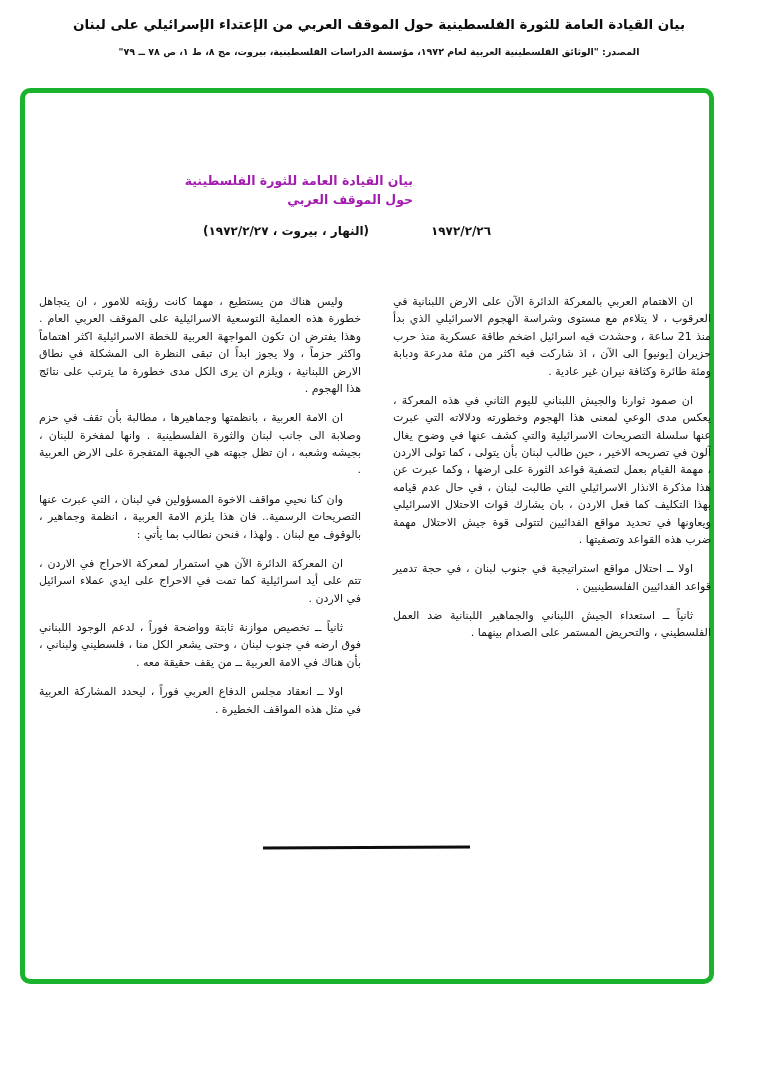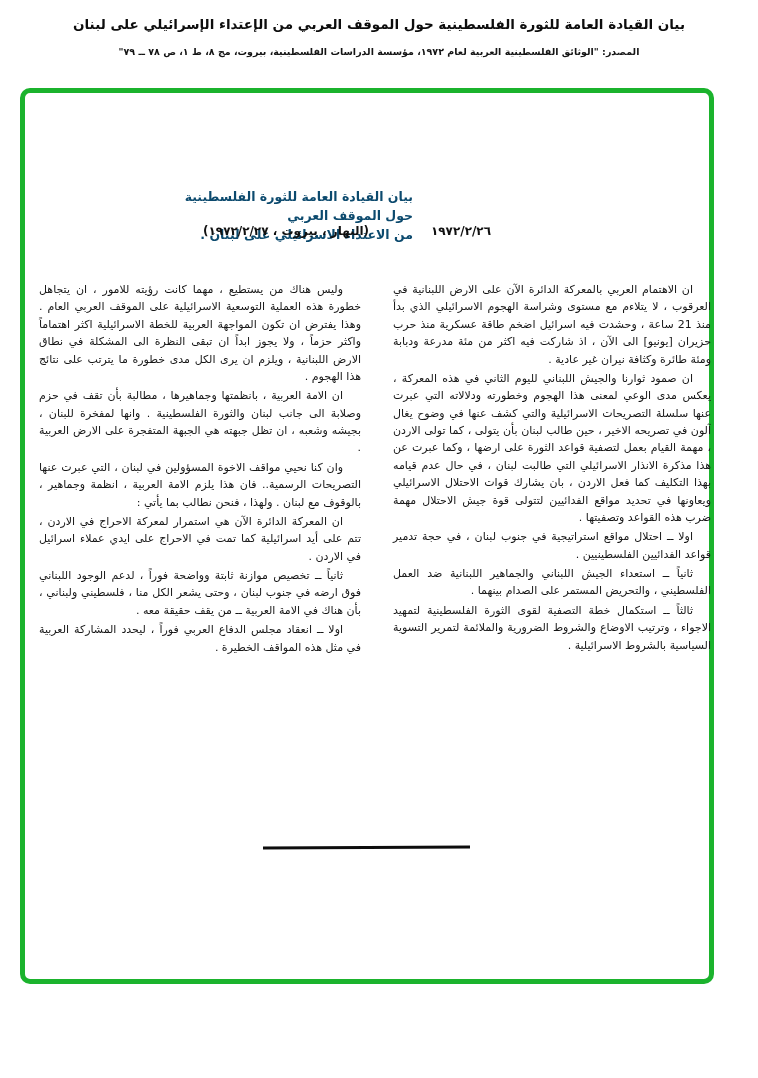--- a/index.html
+++ b/index.html
@@ -58,22 +58,21 @@
   .doc-title {
     position: absolute;
     top: 78px;
     left: 150px;
     width: 238px;
     direction: rtl;
     text-align: right;
     font-weight: bold;
     font-size: 12.5px;
     line-height: 19px;
-    color: #0c4a6e;
-    margin-top: 16px;
+    color: #a21caf;
   }
   .date-row {
     position: absolute;
     top: 131px;
     left: 178px;
     width: 288px;
     direction: rtl;
     display: flex;
     justify-content: space-between;
     align-items: baseline;
@@ -94,21 +93,21 @@
   }
   .col {
     font-size: 11px;
     line-height: 1.58;
     text-align: justify;
     color: #161616;
   }
   .col-first { width: 318px; }
   .col-second { width: 322px; }
   .col p {
-    margin: 0 0 2px 0;
+    margin: 12px 0 2px 0;
     text-indent: 18px;
   }
   .divider {
     position: absolute;
     top: 753px;
     left: 238px;
     width: 207px;
     height: 2.5px;
     background: #0d0d0d;
     transform: rotate(-0.3deg);
@@ -120,36 +119,34 @@
 <div class="page">
 
   <div class="top-title">بيان القيادة العامة للثورة الفلسطينية حول الموقف العربي من الإعتداء الإسرائيلي على لبنان</div>
 
   <div class="top-source">المصدر: "الوثائق الفلسطينية العربية لعام ١٩٧٢، مؤسسة الدراسات الفلسطينية، بيروت، مج ٨، ط ١، ص ٧٨ ــ ٧٩"</div>
 
   <div class="green-box">
 
     <div class="doc-title">
       <div>بيان القيادة العامة للثورة الفلسطينية حول الموقف العربي</div>
-      <div>من الاعتداء الاسرائيلي على لبنان .</div>
     </div>
 
     <div class="date-row">
       <span>١٩٧٢/٢/٢٦</span>
       <span>(النهار ، بيروت ، ١٩٧٢/٢/٢٧)</span>
     </div>
 
     <div class="columns">
 
       <div class="col col-first">
         <p>ان الاهتمام العربي بالمعركة الدائرة الآن على الارض اللبنانية في العرقوب ، لا يتلاءم مع مستوى وشراسة الهجوم الاسرائيلي الذي بدأ منذ 21 ساعة ، وحشدت فيه اسرائيل اضخم طاقة عسكرية منذ حرب حزيران [يونيو] الى الآن ، اذ شاركت فيه اكثر من مئة مدرعة ودبابة ومئة طائرة وكثافة نيران غير عادية .</p>
         <p>ان صمود ثوارنا والجيش اللبناني لليوم الثاني في هذه المعركة ، يعكس مدى الوعي لمعنى هذا الهجوم وخطورته ودلالاته التي عبرت عنها سلسلة التصريحات الاسرائيلية والتي كشف عنها في وضوح يغال آلون في تصريحه الاخير ، حين طالب لبنان بأن يتولى ، كما تولى الاردن ، مهمة القيام بعمل لتصفية قواعد الثورة على ارضها ، وكما عبرت عن هذا مذكرة الانذار الاسرائيلي التي طالبت لبنان ، في حال عدم قيامه بهذا التكليف كما فعل الاردن ، بان يشارك قوات الاحتلال الاسرائيلي ويعاونها في تحديد مواقع الفدائيين لتتولى قوة جيش الاحتلال مهمة ضرب هذه القواعد وتصفيتها .</p>
         <p>اولا ــ احتلال مواقع استراتيجية في جنوب لبنان ، في حجة تدمير قواعد الفدائيين الفلسطينيين .</p>
         <p>ثانياً ــ استعداء الجيش اللبناني والجماهير اللبنانية ضد العمل الفلسطيني ، والتحريض المستمر على الصدام بينهما .</p>
-        <p>ثالثاً ــ استكمال خطة التصفية لقوى الثورة الفلسطينية لتمهيد الاجواء ، وترتيب الاوضاع والشروط الضرورية والملائمة لتمرير التسوية السياسية بالشروط الاسرائيلية .</p>
       </div>
 
       <div class="col col-second">
         <p>وليس هناك من يستطيع ، مهما كانت رؤيته للامور ، ان يتجاهل خطورة هذه العملية التوسعية الاسرائيلية على الموقف العربي العام . وهذا يفترض ان تكون المواجهة العربية للخطة الاسرائيلية اكثر اهتماماً واكثر حزماً ، ولا يجوز ابداً ان تبقى النظرة الى المشكلة في نطاق الارض اللبنانية ، ويلزم ان يرى الكل مدى خطورة ما يترتب على نتائج هذا الهجوم .</p>
         <p>ان الامة العربية ، بانظمتها وجماهيرها ، مطالبة بأن تقف في حزم وصلابة الى جانب لبنان والثورة الفلسطينية . وانها لمفخرة للبنان ، بجيشه وشعبه ، ان تظل جبهته هي الجبهة المتفجرة على الارض العربية .</p>
         <p>وان كنا نحيي مواقف الاخوة المسؤولين في لبنان ، التي عبرت عنها التصريحات الرسمية.. فان هذا يلزم الامة العربية ، انظمة وجماهير ، بالوقوف مع لبنان . ولهذا ، فنحن نطالب بما يأتي :</p>
         <p>ان المعركة الدائرة الآن هي استمرار لمعركة الاحراج في الاردن ، تتم على أيد اسرائيلية كما تمت في الاحراج على ايدي عملاء اسرائيل في الاردن .</p>
         <p>ثانياً ــ تخصيص موازنة ثابتة وواضحة فوراً ، لدعم الوجود اللبناني فوق ارضه في جنوب لبنان ، وحتى يشعر الكل منا ، فلسطيني ولبناني ، بأن هناك في الامة العربية ــ من يقف حقيقة معه .</p>
         <p>اولا ــ انعقاد مجلس الدفاع العربي فوراً ، ليحدد المشاركة العربية في مثل هذه المواقف الخطيرة .</p>
       </div>

